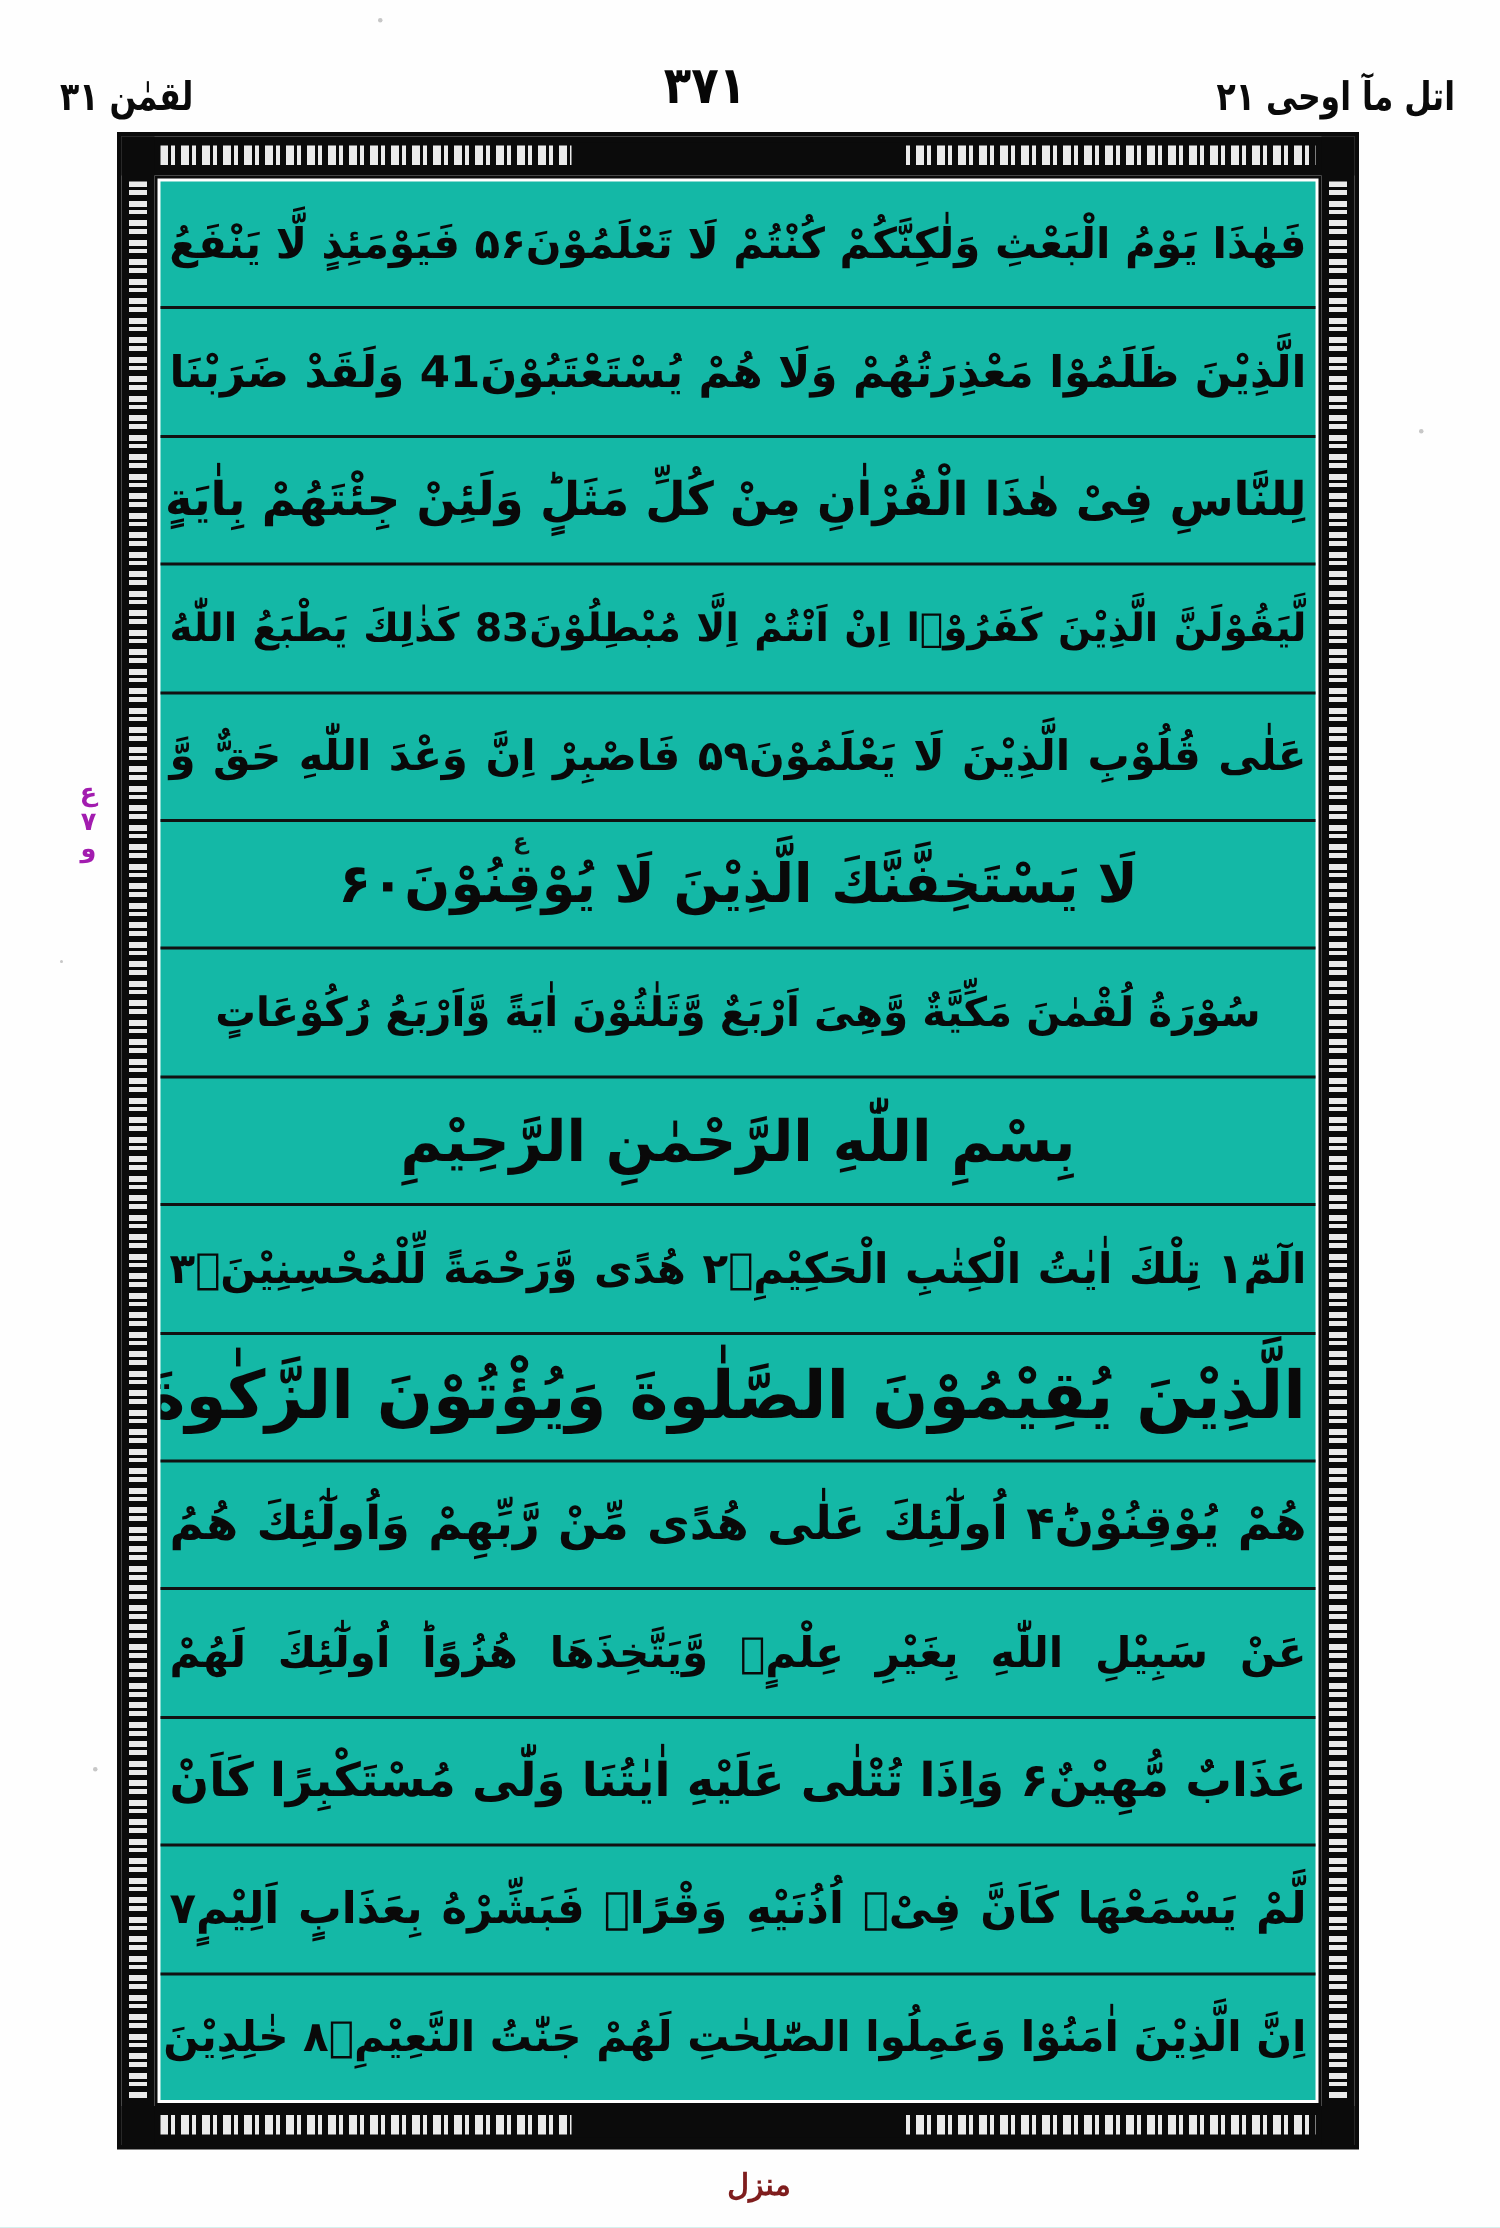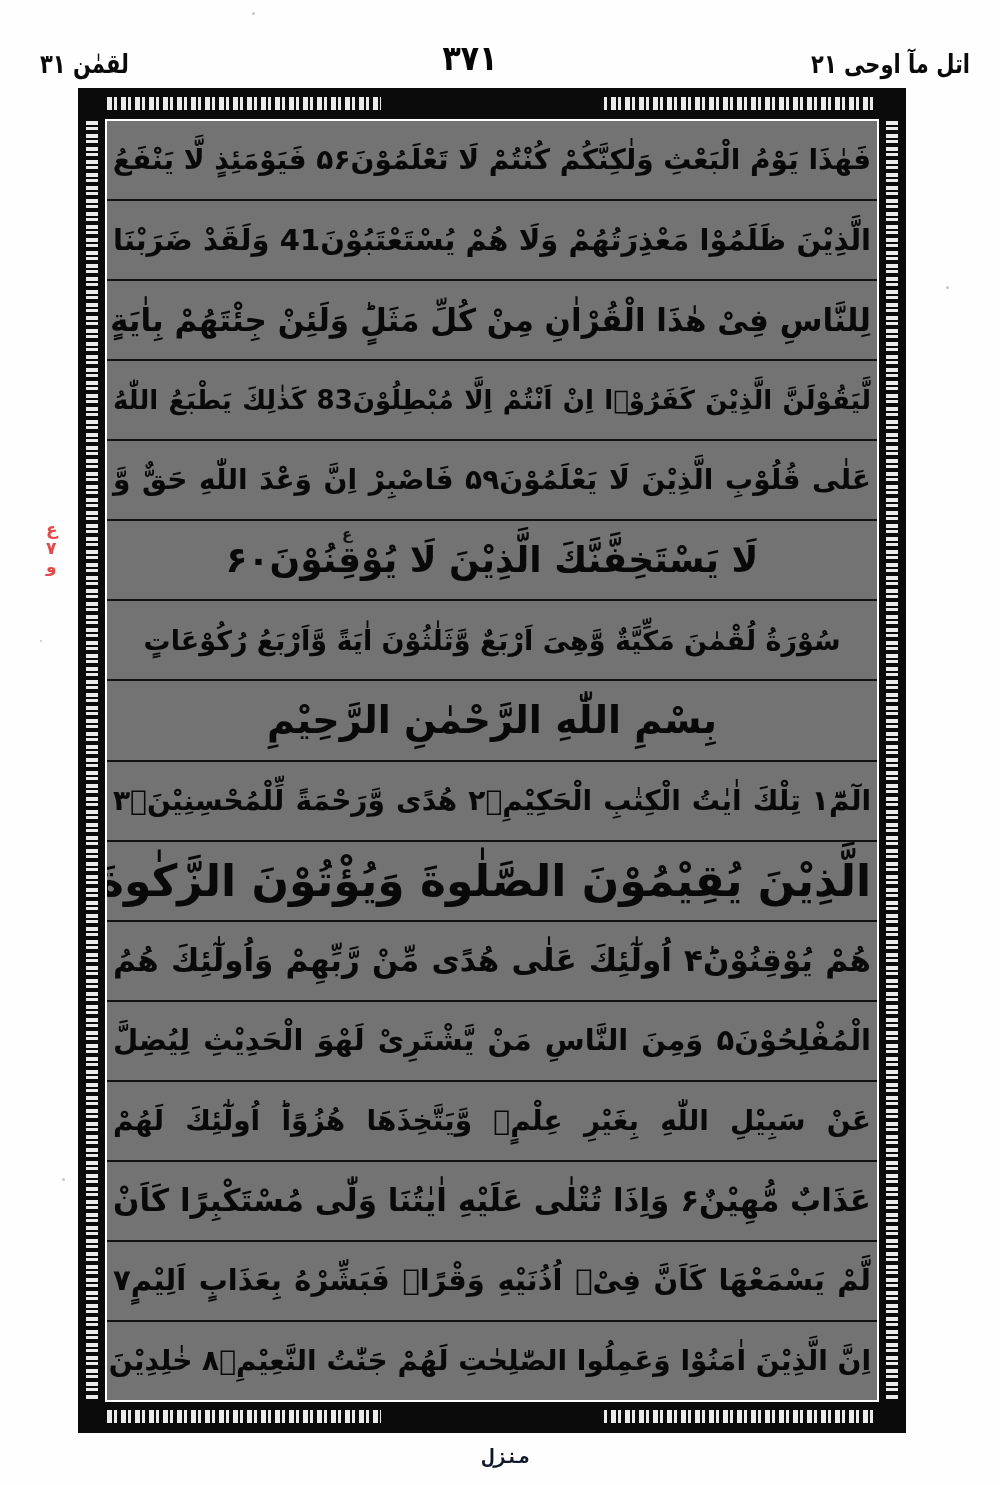--- a/index.html
+++ b/index.html
@@ -117,21 +117,21 @@
 
   
   .text-area {
     position: absolute;
     left: 26px;
     right: 26px;
     top: 30px;
     bottom: 30px;
     display: flex;
     flex-direction: column;
-    background: #737373;
+    background: #14b8a6;
   }
 
   .aya-line {
     position: relative;
     flex: 1 1 0;
     border-bottom: 2px solid #111;
     display: flex;
     align-items: center;
     justify-content: center;
     direction: rtl;
@@ -177,35 +177,35 @@
 
   
   .side-note {
     position: absolute;
     left: 46px;
     top: 520px;
     width: 26px;
     font-family: "DejaVu Sans", sans-serif;
     font-size: 17px;
     font-weight: bold;
-    color: #ef4444;
-    text-align: left;
+    color: #a21caf;
+    text-align: center;
     line-height: 1.1;
   }
 
   
   .footer {
     position: absolute;
     left: 12px; right: 0;
     top: 1444px;
     text-align: center;
-    font-family: Liberation Mono, monospace;
+    font-family: Liberation Serif, serif;
     font-size: 20px;
     font-weight: bold;
-    color: #0f172a;
+    color: #7f1d1d;
     direction: rtl;
   }
 
   
   .speck {
     position: absolute;
     background: #8f8f8f;
     border-radius: 50%;
     opacity: .5;
   }
@@ -259,23 +259,20 @@
         <div class="aya-line">
           <div class="aya-text justify" style="font-size: 28px;">الٓمّٓ۱ تِلْكَ اٰيٰتُ الْكِتٰبِ الْحَكِيْمِۙ۲ هُدًى وَّرَحْمَةً لِّلْمُحْسِنِيْنَۙ۳</div>
         </div>
         <div class="aya-line">
           <div class="aya-text justify" style="font-size: 44px;">الَّذِيْنَ يُقِيْمُوْنَ الصَّلٰوةَ وَيُؤْتُوْنَ الزَّكٰوةَ وَهُمْ بِالْاٰخِرَةِ</div>
         </div>
         <div class="aya-line">
           <div class="aya-text justify" style="font-size: 31px;">هُمْ يُوْقِنُوْنَؕ۴ اُولٰٓئِكَ عَلٰى هُدًى مِّنْ رَّبِّهِمْ وَاُولٰٓئِكَ هُمُ</div>
         </div>
         <div class="aya-line">
-          <div class="aya-text justify" style="font-size: 29px;">الْمُفْلِحُوْنَ۵ وَمِنَ النَّاسِ مَنْ يَّشْتَرِىْ لَهْوَ الْحَدِيْثِ لِيُضِلَّ</div>
-        </div>
-        <div class="aya-line">
           <div class="aya-text justify" style="font-size: 28px;">عَنْ سَبِيْلِ اللّٰهِ بِغَيْرِ عِلْمٍۙ وَّيَتَّخِذَهَا هُزُوًاؕ اُولٰٓئِكَ لَهُمْ</div>
         </div>
         <div class="aya-line">
           <div class="aya-text justify" style="font-size: 31px;">عَذَابٌ مُّهِيْنٌ۶ وَاِذَا تُتْلٰى عَلَيْهِ اٰيٰتُنَا وَلّٰى مُسْتَكْبِرًا كَاَنْ</div>
         </div>
         <div class="aya-line">
           <div class="aya-text justify" style="font-size: 29px;">لَّمْ يَسْمَعْهَا كَاَنَّ فِىْۤ اُذُنَيْهِ وَقْرًاۚ فَبَشِّرْهُ بِعَذَابٍ اَلِيْمٍ۷</div>
         </div>
         <div class="aya-line">
           <div class="aya-text justify" style="font-size: 28px;">اِنَّ الَّذِيْنَ اٰمَنُوْا وَعَمِلُوا الصّٰلِحٰتِ لَهُمْ جَنّٰتُ النَّعِيْمِۙ۸ خٰلِدِيْنَ</div>

